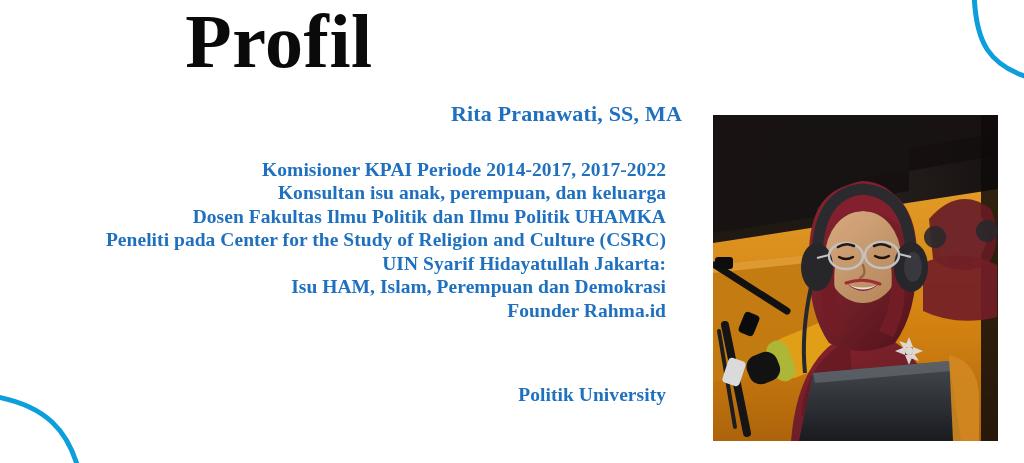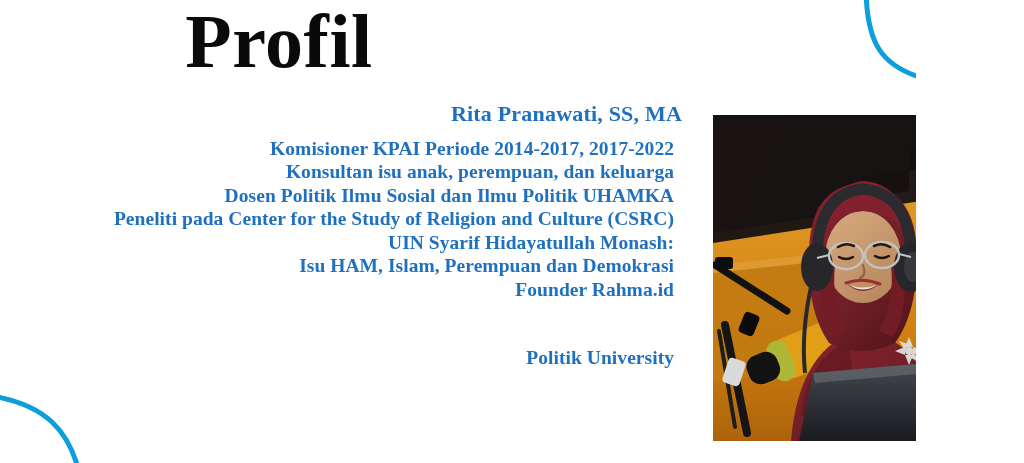--- a/index.html
+++ b/index.html
@@ -7,21 +7,21 @@
   html, body {
     margin: 0;
     padding: 0;
     background: #ffffff;
   }
   body {
     font-family: "Liberation Serif", "DejaVu Serif", serif;
   }
   #slide {
     position: relative;
-    width: 916px;
+    width: 1024px;
     height: 463px;
     background: #ffffff;
     overflow: hidden;
   }
 
   
   .deco-arc {
     position: absolute;
     pointer-events: none;
   }
@@ -66,26 +66,26 @@
     text-align: right;
     color: #1f70bf;
   }
 
   #person-name {
     font-family: "Liberation Serif", "DejaVu Serif", serif;
     font-weight: 700;
     font-size: 22px;
     line-height: 1.25;
     color: #1f70bf;
-    margin: 0 0 9px 0;
+    margin: 0 0 30px 0;
     letter-spacing: 0.2px;
   }
 
   .info-block {
-    margin: 8px;
+    margin: 16px;
     padding: 0;
     list-style: none;
     text-align: right;
   }
   .info-line {
     font-family: "Liberation Serif", "DejaVu Serif", serif;
     font-weight: 700;
     font-size: 19.5px;
     line-height: 23.5px;
     color: #1f70bf;
@@ -125,23 +125,23 @@
 
   <div id="page-title">Profil</div>
 
   <div id="profile-text">
 
     <div id="person-name">Rita Pranawati, SS, MA</div>
 
     <ul class="info-block">
       <li class="info-line">Komisioner KPAI Periode 2014-2017, 2017-2022</li>
       <li class="info-line">Konsultan isu anak, perempuan, dan keluarga</li>
-      <li class="info-line">Dosen Politik Ilmu Sosial dan Ilmu Politik UHAMKA</li>
+      <li class="info-line">Dosen Fakultas Ilmu Politik dan Ilmu Politik UHAMKA</li>
       <li class="info-line">Peneliti pada Center for the Study of Religion and Culture (CSRC)</li>
-      <li class="info-line">UIN Syarif Hidayatullah Monash:</li>
+      <li class="info-line">UIN Syarif Hidayatullah Jakarta:</li>
       <li class="info-line">Isu HAM, Islam, Perempuan dan Demokrasi</li>
       <li class="info-line">Founder Rahma.id</li>
     </ul>
 
     <div class="block-gap"></div>
 
     <ul class="info-block">
       <li class="info-line">Politik University</li>
     </ul>
   </div>

